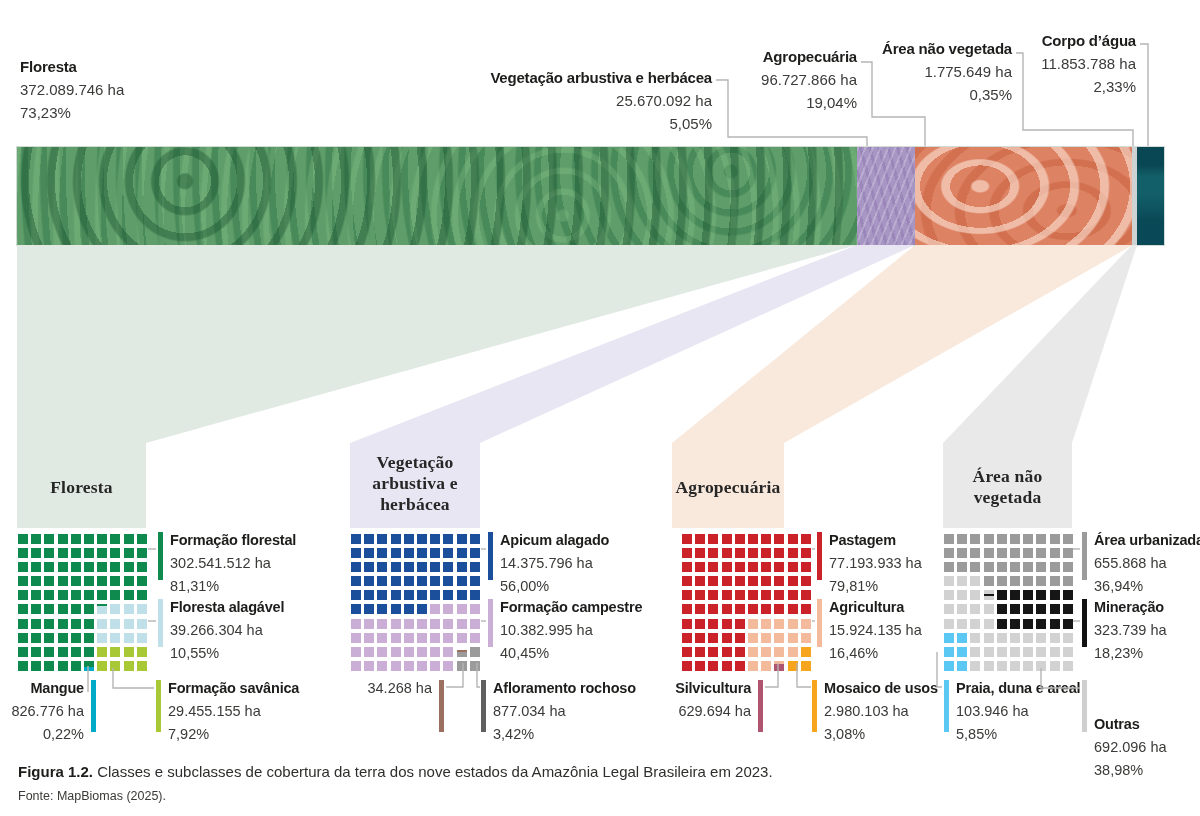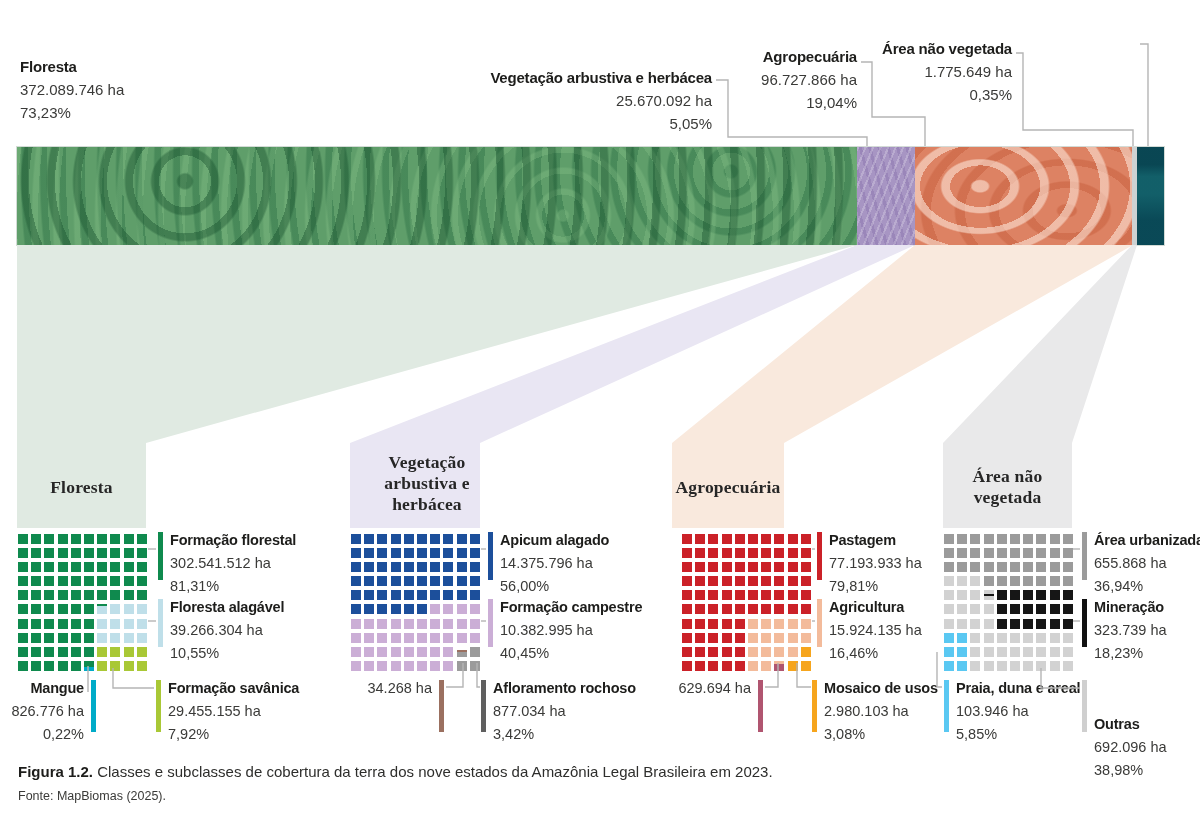--- a/index.html
+++ b/index.html
@@ -73,40 +73,45 @@
   <div class="cls-label right" style="left:657px;top:45px;width:200px;">
     <div class="cls-name">Agropecuária</div>
     <div class="cls-val">96.727.866 ha</div>
     <div class="cls-val">19,04%</div>
   </div>
   <div class="cls-label right" style="left:812px;top:37px;width:200px;">
     <div class="cls-name">Área não vegetada</div>
     <div class="cls-val">1.775.649 ha</div>
     <div class="cls-val">0,35%</div>
   </div>
+  <div class="cls-label right" style="left:936px;top:29px;width:200px;">
+    <div class="cls-name">Corpo d’água</div>
+    <div class="cls-val">11.853.788 ha</div>
+    <div class="cls-val">2,33%</div>
+  </div>
 
   <div id="bar">
     <div class="seg tex-forest" style="width: 840px; background-color: rgb(95, 158, 106);"></div>
     <div class="seg tex-shrub" style="width: 58px; background-color: rgb(167, 149, 195);"></div>
     <div class="seg tex-cattle" style="width: 217px; background-color: rgb(221, 130, 99);"></div>
     <div class="seg tex-flat" style="width: 4.5px; background-color: rgb(205, 210, 211);"></div>
     <div class="seg tex-water" style="width: 27px; background-color: rgb(13, 93, 109);"></div>
   </div>
 
   <svg id="funnels" width="1200" height="285">
     <polygon points="17,0 857,0 146,198 146,283 17,283" fill="#e0eae2"></polygon>
     <polygon points="857,0 915,0 480,198 480,283 350,283 350,198" fill="#e9e6f3"></polygon>
     <polygon points="915,0 1133,0 784,198 784,283 672,283 672,198" fill="#f9e9dd"></polygon>
     <polygon points="1132,0 1137,0 1072,198 1072,283 943,283 943,198" fill="#e9e9ea"></polygon>
   </svg>
 
   <div class="grp-title" style="left:17px;width:129px;top:477px;">
       <div>Floresta</div>
     </div>
-  <div class="grp-title" style="left:350px;width:130px;top:452px;padding-left:12px;">
+  <div class="grp-title" style="left:350px;width:130px;top:452px;">
       <div>Vegetação</div>
       <div>arbustiva e</div>
       <div>herbácea</div>
     </div>
   <div class="grp-title" style="left:672px;width:112px;top:477px;">
       <div>Agropecuária</div>
     </div>
   <div class="grp-title" style="left:943px;width:129px;top:466px;">
       <div>Área não</div>
       <div>vegetada</div>
@@ -575,20 +580,21 @@
         <div class="sl-val">79,81%</div>
       </div>
       <div class="tick" style="left: 817px; top: 599px; height: 48px; background: rgb(243, 187, 155);"></div>
       <div class="sub-text" style="left: 829px; top: 596px;">
         <div class="sl-name">Agricultura</div>
         <div class="sl-val">15.924.135 ha</div>
         <div class="sl-val">16,46%</div>
       </div>
       <div class="tick" style="left: 758px; top: 680px; height: 52px; background: rgb(176, 85, 112);"></div>
       <div class="sub-text right" style="left: 580px; width: 171px; top: 677px;">
+        <div class="sl-name">Silvicultura</div>
         <div class="sl-val">629.694 ha</div>
       </div>
       <div class="tick" style="left: 812px; top: 680px; height: 52px; background: rgb(246, 165, 29);"></div>
       <div class="sub-text" style="left: 824px; top: 677px;">
         <div class="sl-name">Mosaico de usos</div>
         <div class="sl-val">2.980.103 ha</div>
         <div class="sl-val">3,08%</div>
       </div>
       <div class="tick" style="left: 1082px; top: 532px; height: 48px; background: rgb(155, 155, 155);"></div>
       <div class="sub-text" style="left: 1094px; top: 529px;">

